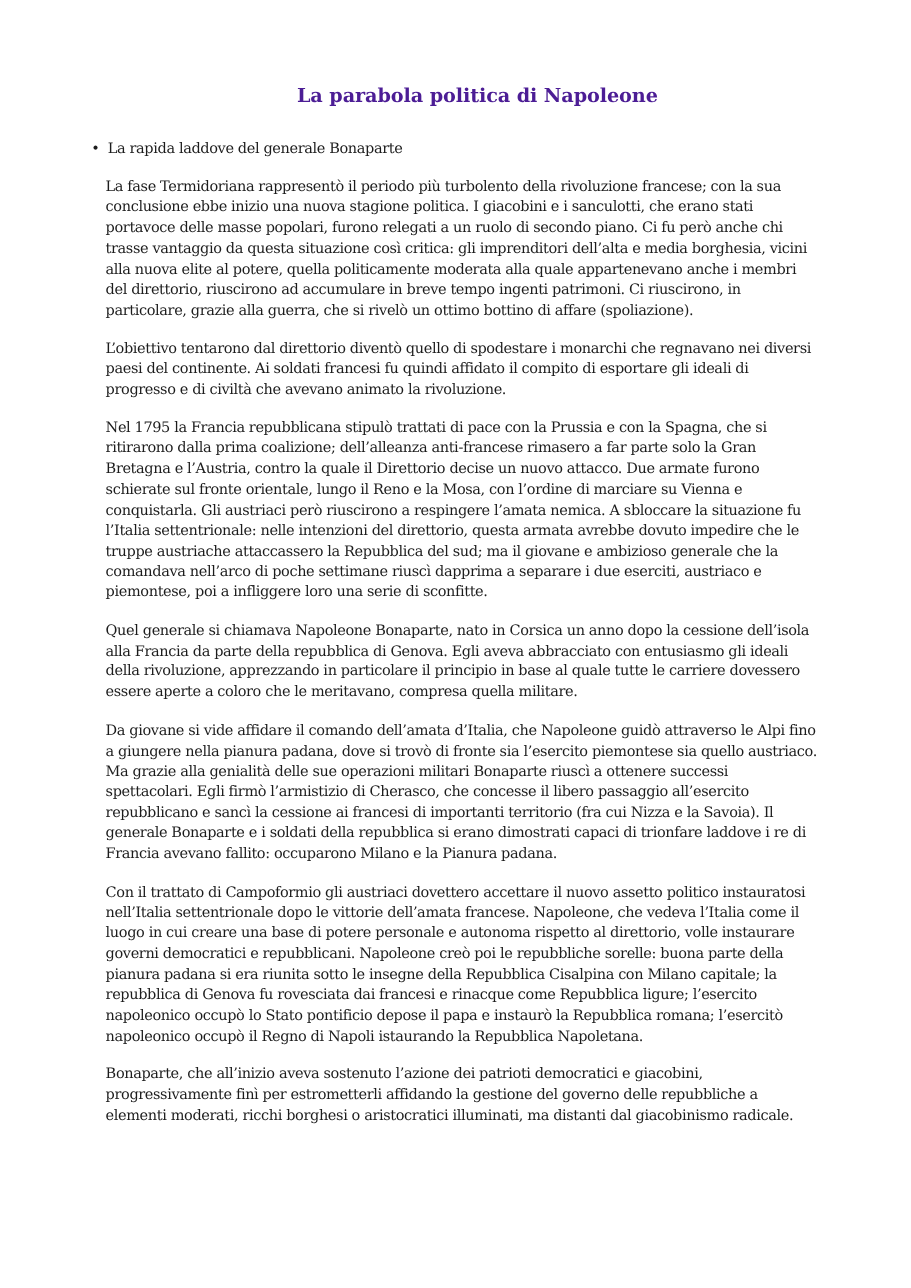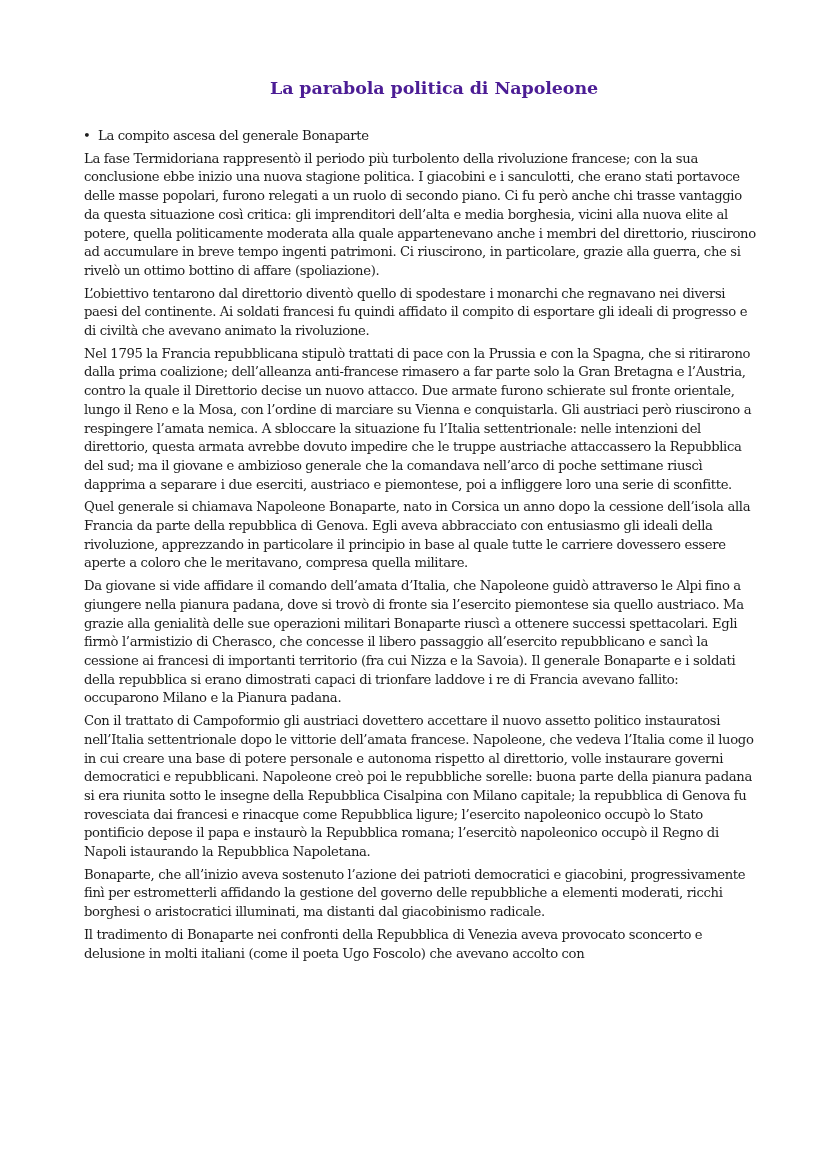--- a/index.html
+++ b/index.html
@@ -14,35 +14,34 @@
       font-family: "DejaVu Serif", serif; font-weight: bold; font-size: 17.5px;
       color: #4c1d95; letter-spacing: -0.1px; margin: 0; padding-left: 20px;
     }
     .content {
       position: absolute; left: 80px; top: 127px; width: 680px;
       font-size: 13.2px; line-height: 18.7px; letter-spacing: -0.35px;
       color: #1c1c1c;
     }
     .bullet { display: flex; padding-left: 3px; }
     .bullet-dot { width: 15px; flex: 0 0 15px; }
-    .para { margin: 4px; }
+    .para { margin: 16px; }
   </style>
 </head>
 <body>
 
 <div class="page">
   <h1 class="title">La parabola politica di Napoleone</h1>
 
   <div class="content">
     <div class="bullet">
       <span class="bullet-dot">•</span>
-      <span>La compito ascesa del generale Bonaparte</span>
+      <span>La rapida laddove del generale Bonaparte</span>
     </div>
     <p class="para">La fase Termidoriana rappresentò il periodo più turbolento della rivoluzione francese; con la sua conclusione ebbe inizio una nuova stagione politica. I giacobini e i sanculotti, che erano stati portavoce delle masse popolari, furono relegati a un ruolo di secondo piano. Ci fu però anche chi trasse vantaggio da questa situazione così critica: gli imprenditori dell’alta e media borghesia, vicini alla nuova elite al potere, quella politicamente moderata alla quale appartenevano anche i membri del direttorio, riuscirono ad accumulare in breve tempo ingenti patrimoni. Ci riuscirono, in particolare, grazie alla guerra, che si rivelò un ottimo bottino di affare (spoliazione).</p>
     <p class="para">L’obiettivo tentarono dal direttorio diventò quello di spodestare i monarchi che regnavano nei diversi paesi del continente. Ai soldati francesi fu quindi affidato il compito di esportare gli ideali di progresso e di civiltà che avevano animato la rivoluzione.</p>
     <p class="para">Nel 1795 la Francia repubblicana stipulò trattati di pace con la Prussia e con la Spagna, che si ritirarono dalla prima coalizione; dell’alleanza anti-francese rimasero a far parte solo la Gran Bretagna e l’Austria, contro la quale il Direttorio decise un nuovo attacco. Due armate furono schierate sul fronte orientale, lungo il Reno e la Mosa, con l’ordine di marciare su Vienna e conquistarla. Gli austriaci però riuscirono a respingere l’amata nemica. A sbloccare la situazione fu l’Italia settentrionale: nelle intenzioni del direttorio, questa armata avrebbe dovuto impedire che le truppe austriache attaccassero la Repubblica del sud; ma il giovane e ambizioso generale che la comandava nell’arco di poche settimane riuscì dapprima a separare i due eserciti, austriaco e piemontese, poi a infliggere loro una serie di sconfitte.</p>
     <p class="para">Quel generale si chiamava Napoleone Bonaparte, nato in Corsica un anno dopo la cessione dell’isola alla Francia da parte della repubblica di Genova. Egli aveva abbracciato con entusiasmo gli ideali della rivoluzione, apprezzando in particolare il principio in base al quale tutte le carriere dovessero essere aperte a coloro che le meritavano, compresa quella militare.</p>
     <p class="para">Da giovane si vide affidare il comando dell’amata d’Italia, che Napoleone guidò attraverso le Alpi fino a giungere nella pianura padana, dove si trovò di fronte sia l’esercito piemontese sia quello austriaco. Ma grazie alla genialità delle sue operazioni militari Bonaparte riuscì a ottenere successi spettacolari. Egli firmò l’armistizio di Cherasco, che concesse il libero passaggio all’esercito repubblicano e sancì la cessione ai francesi di importanti territorio (fra cui Nizza e la Savoia). Il generale Bonaparte e i soldati della repubblica si erano dimostrati capaci di trionfare laddove i re di Francia avevano fallito: occuparono Milano e la Pianura padana.</p>
     <p class="para">Con il trattato di Campoformio gli austriaci dovettero accettare il nuovo assetto politico instauratosi nell’Italia settentrionale dopo le vittorie dell’amata francese. Napoleone, che vedeva l’Italia come il luogo in cui creare una base di potere personale e autonoma rispetto al direttorio, volle instaurare governi democratici e repubblicani. Napoleone creò poi le repubbliche sorelle: buona parte della pianura padana si era riunita sotto le insegne della Repubblica Cisalpina con Milano capitale; la repubblica di Genova fu rovesciata dai francesi e rinacque come Repubblica ligure; l’esercito napoleonico occupò lo Stato pontificio depose il papa e instaurò la Repubblica romana; l’esercitò napoleonico occupò il Regno di Napoli istaurando la Repubblica Napoletana.</p>
     <p class="para">Bonaparte, che all’inizio aveva sostenuto l’azione dei patrioti democratici e giacobini, progressivamente finì per estrometterli affidando la gestione del governo delle repubbliche a elementi moderati, ricchi borghesi o aristocratici illuminati, ma distanti dal giacobinismo radicale.</p>
-    <p class="para">Il tradimento di Bonaparte nei confronti della Repubblica di Venezia aveva provocato sconcerto e delusione in molti italiani (come il poeta Ugo Foscolo) che avevano accolto con</p>
   </div>
 </div>
 
 </body></html>

